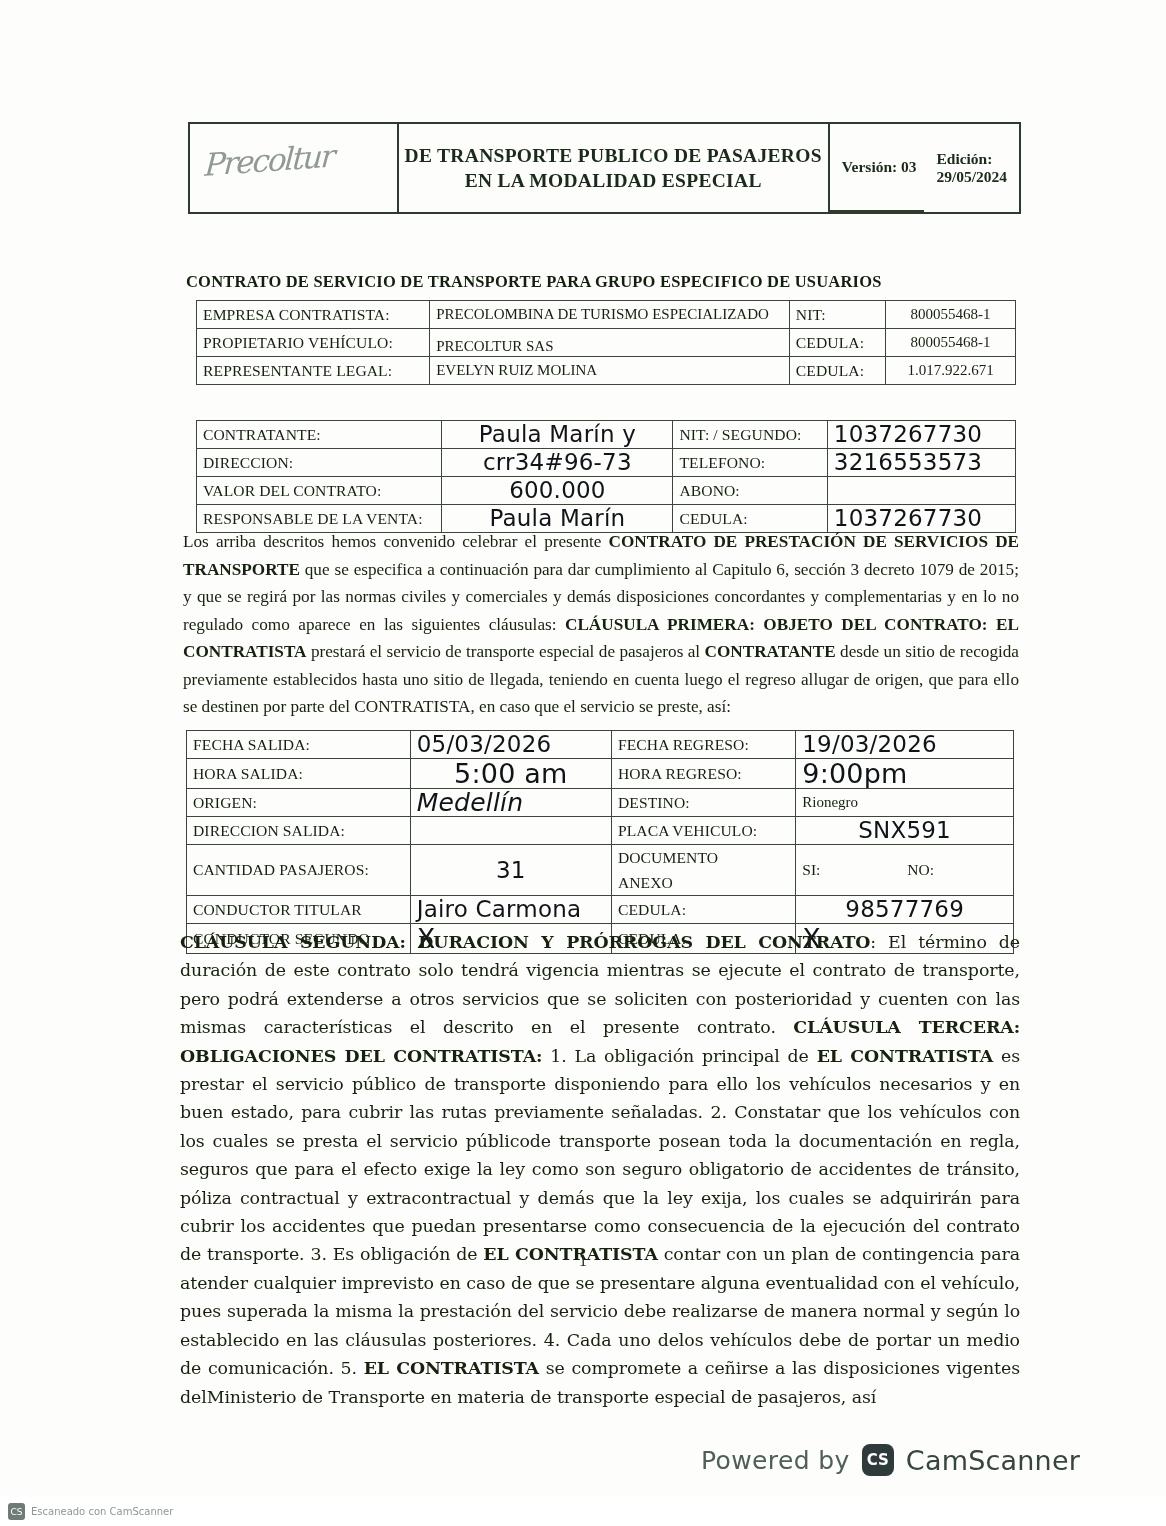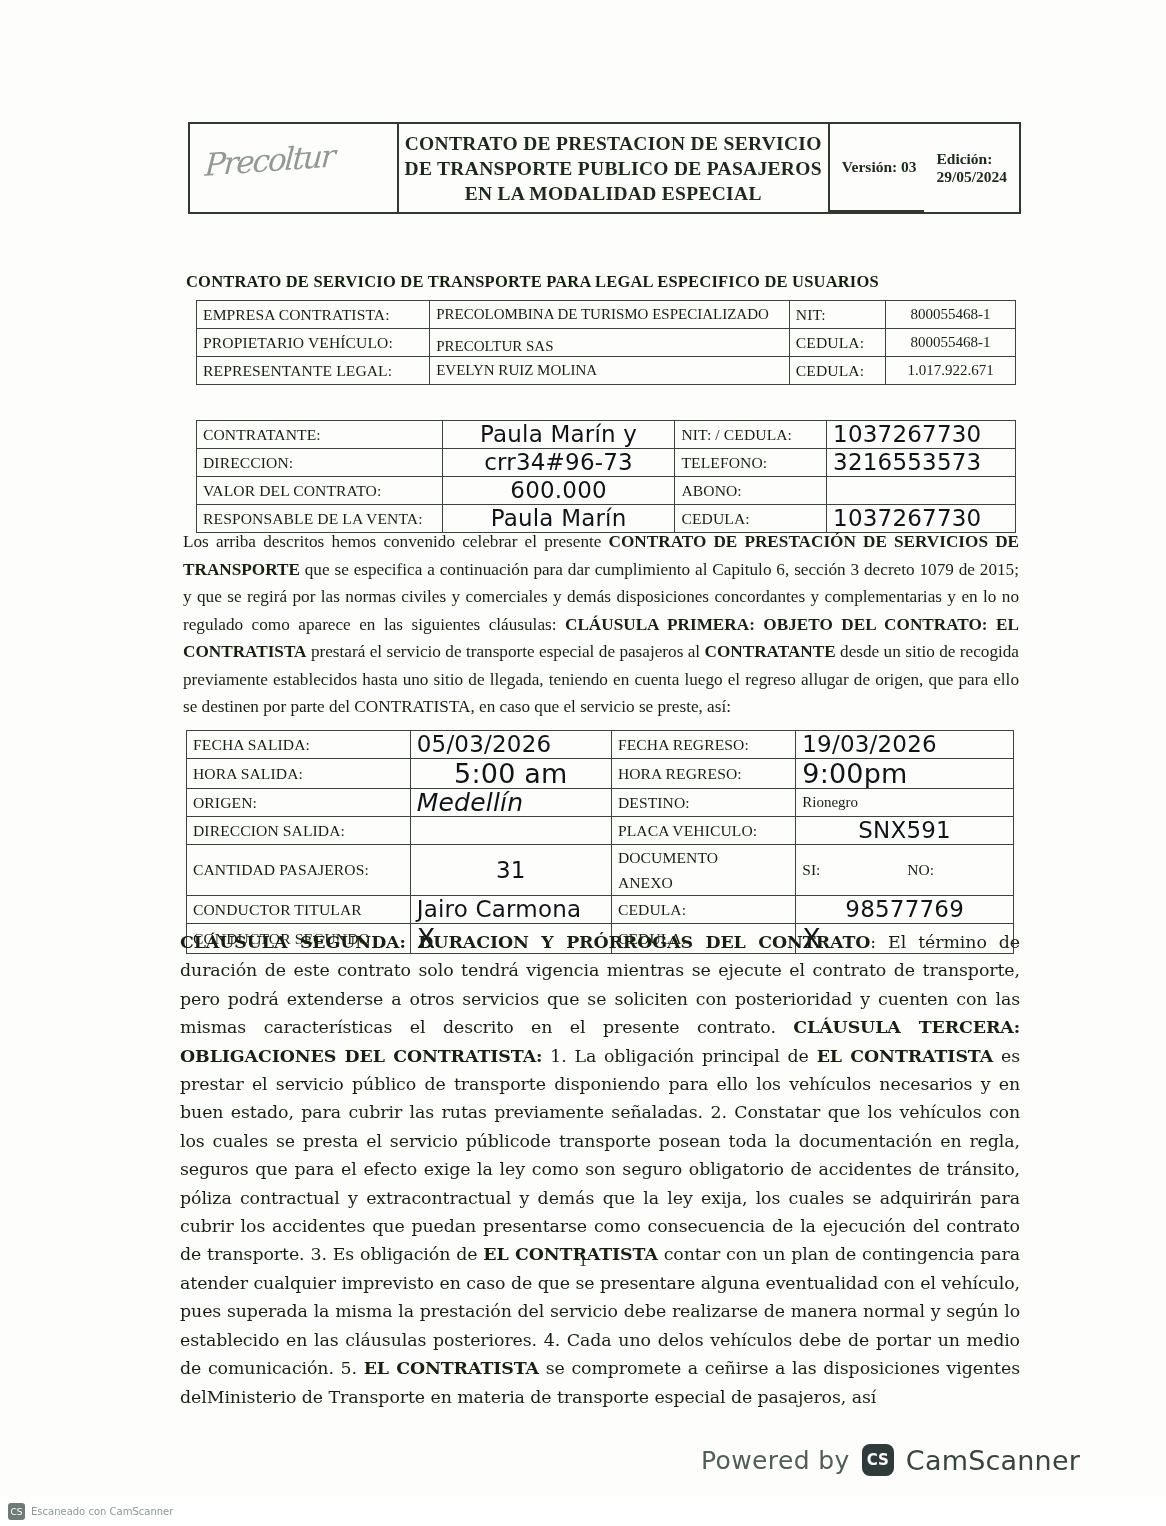--- a/index.html
+++ b/index.html
@@ -240,31 +240,30 @@
 </head>
 <body>
 
 <div class="page">
 
   <div class="header-box">
     <div class="header-logo">
       <div class="sig-scribble">Precoltur</div>
     </div>
     <div class="header-title">
-      <span>CONTRATO DE PRESTACION DE SERVICIO</span>
       <span>DE TRANSPORTE PUBLICO DE PASAJEROS</span>
       <span>EN LA MODALIDAD ESPECIAL</span>
     </div>
     <div class="header-meta">
       <div class="cell top">Versión: 03</div>
       <div class="cell">Edición: 29/05/2024</div>
     </div>
   </div>
 
-  <div class="section-caption">CONTRATO DE SERVICIO DE TRANSPORTE PARA LEGAL ESPECIFICO DE USUARIOS</div>
+  <div class="section-caption">CONTRATO DE SERVICIO DE TRANSPORTE PARA GRUPO ESPECIFICO DE USUARIOS</div>
 
   <table class="doc" id="tbl-empresa">
     <tbody>
         <tr>
       <td class="lbl" style="width:238px">EMPRESA CONTRATISTA:</td>
       <td class="val-print" style="width:355px">PRECOLOMBINA DE TURISMO ESPECIALIZADO</td>
       <td class="lbl" style="width:92px">NIT:</td>
       <td class="val-print" style="width:135px;text-align:center">800055468-1</td>
     </tr>
     <tr>
@@ -280,21 +279,21 @@
       <td class="val-print" style="text-align:center">1.017.922.671</td>
     </tr>
   </tbody>
     </table>
 
   <table class="doc" id="tbl-contratante">
     <tbody>
         <tr>
       <td class="lbl" style="width:238px">CONTRATANTE:</td>
       <td class="hand" style="width:245px;text-align:center">Paula Marín y</td>
-      <td class="lbl" style="width:150px">NIT: / CEDULA:</td>
+      <td class="lbl" style="width:150px">NIT: / SEGUNDO:</td>
       <td class="hand" style="width:187px">1037267730</td>
     </tr>
     <tr>
       <td class="lbl">DIRECCION:</td>
       <td class="hand" style="text-align:center">crr34#96-73</td>
       <td class="lbl">TELEFONO:</td>
       <td class="hand">3216553573</td>
     </tr>
     <tr>
       <td class="lbl">VALOR DEL CONTRATO:</td>

